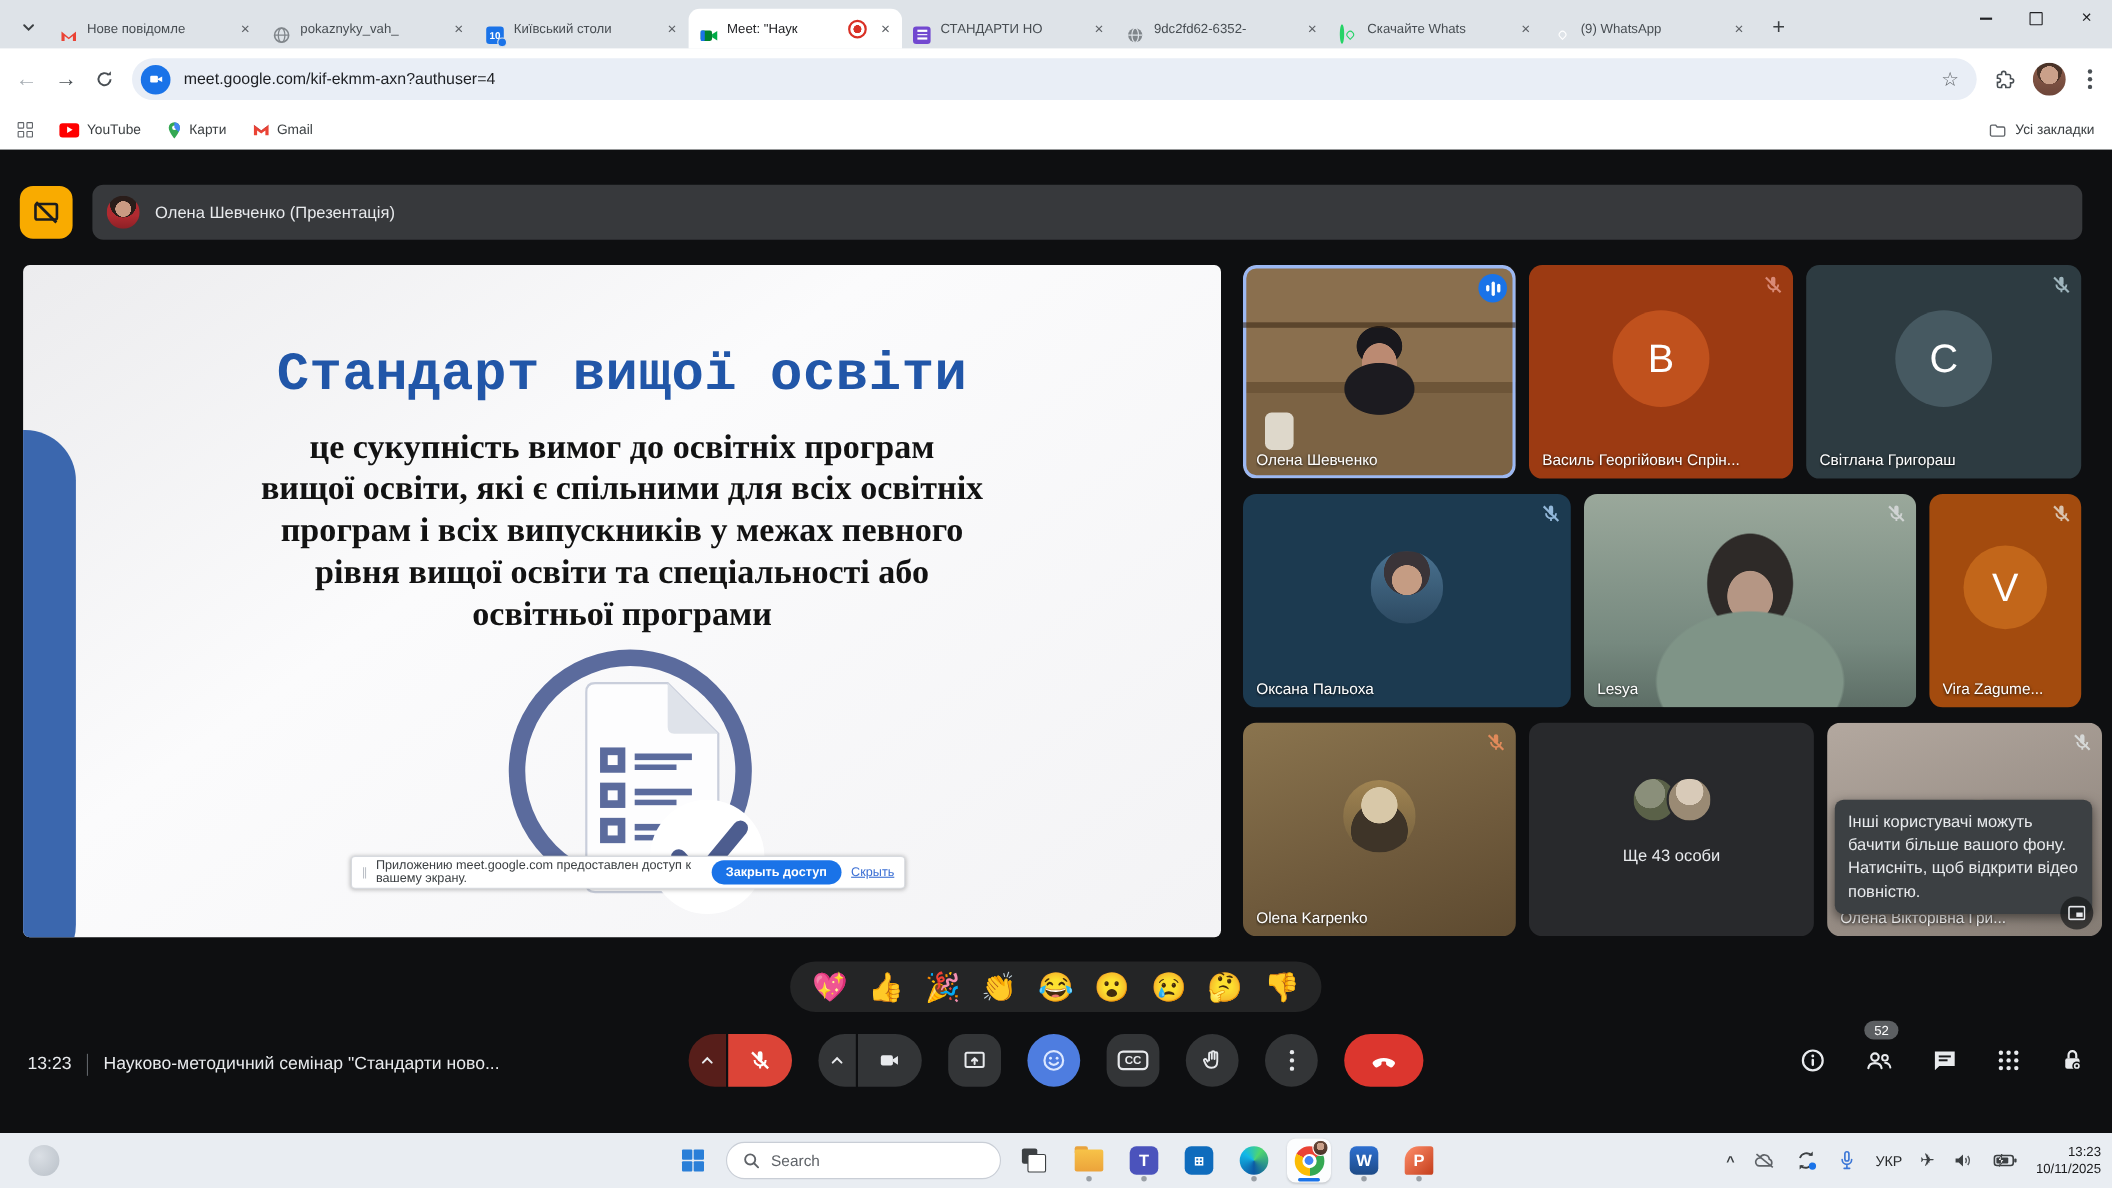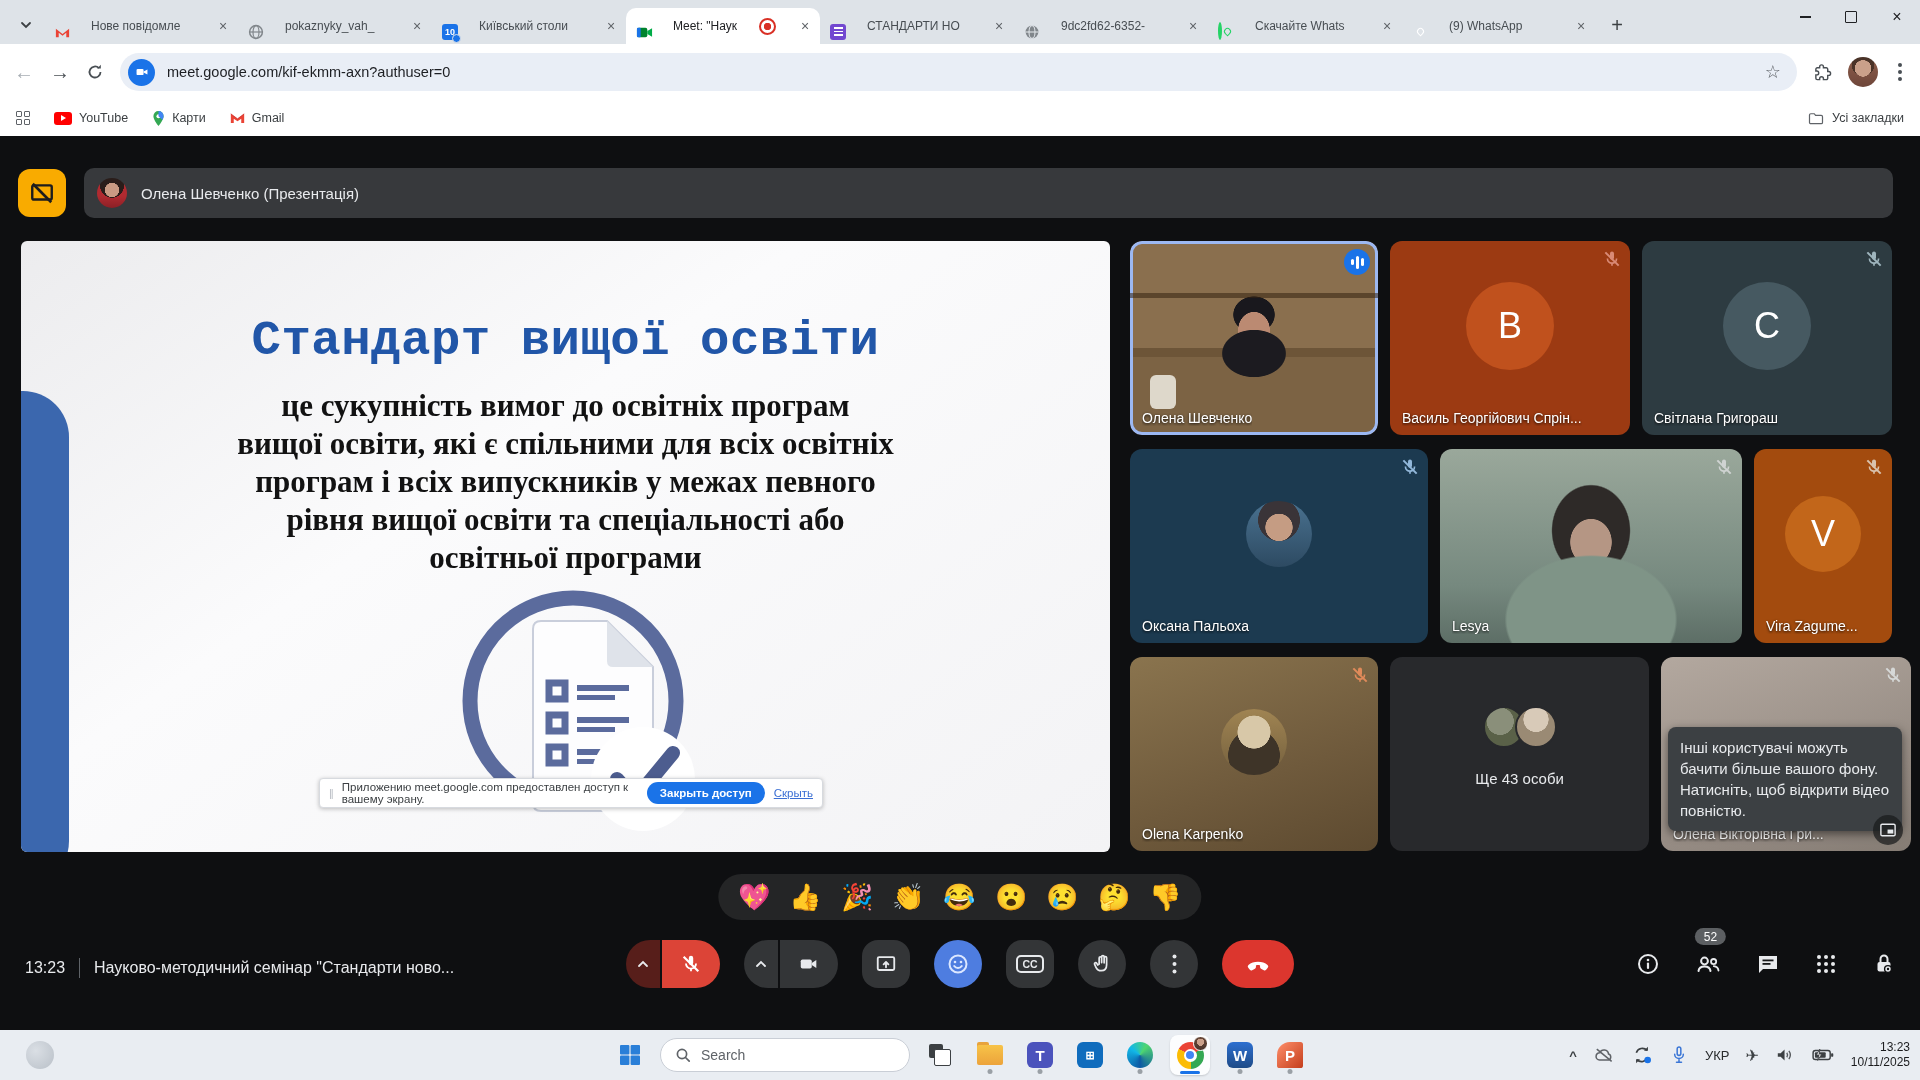--- a/index.html
+++ b/index.html
@@ -3,21 +3,21 @@
 <meta charset="utf-8">
 <style>
   html,body{margin:0;padding:0;background:#000;}
   .screen{position:relative;width:1920px;height:1080px;overflow:hidden;
           font-family:"Liberation Sans",sans-serif;background:#dee3e8;}
   svg{display:block;}
   
   .tabstrip{position:absolute;top:0;left:0;right:0;height:44px;background:#dee3e8;
             display:flex;align-items:flex-end;padding-left:8px;}
   .tabsearch{width:36px;height:34px;display:flex;align-items:center;justify-content:center;border-radius:50%;margin-bottom:2px;}
-  .tab{width:178px;height:36px;display:flex;align-items:center;gap:20px;padding:0 6px 0 10px;
+  .tab{width:178px;height:36px;display:flex;align-items:center;gap:8px;padding:0 6px 0 10px;
        border-radius:10px 10px 0 0;color:#474d52;font-size:12px;position:relative;}
   .tab.active{background:#fff;color:#202124;}
   .tab .ttl{flex:1;white-space:nowrap;overflow:hidden;}
   .tclose{width:18px;height:18px;border-radius:50%;display:flex;align-items:center;justify-content:center;
           font-size:14px;color:#5f6368;flex:none;}
   .fav{width:17px;height:17px;flex:none;position:relative;margin-top:12px;}
   .newtab{width:30px;height:30px;display:flex;align-items:center;justify-content:center;
           font-size:20px;color:#3c4043;margin:0 0 4px 6px;}
   .wincontrols{position:absolute;top:0;right:0;height:34px;display:flex;}
   .wc{width:46px;height:34px;display:flex;align-items:center;justify-content:center;color:#202124;}
@@ -302,21 +302,21 @@
           <path d="M14.8 1.8v3.6h-3.6z" fill="#494f54"></path>
         </svg>
     </span>
     <div class="omnibox">
       <span class="cambadge">
         <svg width="14" height="14" viewBox="0 0 18 18">
             <rect x="2" y="5" width="9" height="8" rx="1.5" fill="#fff"></rect>
             <path d="M11 8.5 16 5.8v6.4L11 9.5z" fill="#fff"></path>
           </svg>
       </span>
-      <span class="urltext">meet.google.com/kif-ekmm-axn?authuser=0</span>
+      <span class="urltext">meet.google.com/kif-ekmm-axn?authuser=4</span>
       <span class="star">☆</span>
     </div>
     <span>
       <svg width="19" height="19" viewBox="0 0 20 20">
           <path d="M9 2a2 2 0 0 1 2 2v1h3a1.5 1.5 0 0 1 1.5 1.5V9h1a2 2 0 1 1 0 4h-1v3a1.5 1.5 0 0 1-1.5 1.5H11v-1a2 2 0 1 0-4 0v1H4.5A1.5 1.5 0 0 1 3 16V12.5h1a2 2 0 1 0 0-4H3V6.5A1.5 1.5 0 0 1 4.5 5H7V4a2 2 0 0 1 2-2z" fill="none" stroke="#494f54" stroke-width="1.5"></path>
         </svg>
     </span>
     <span class="avatar-s"></span>
     <span class="menu3">
         <i></i>

